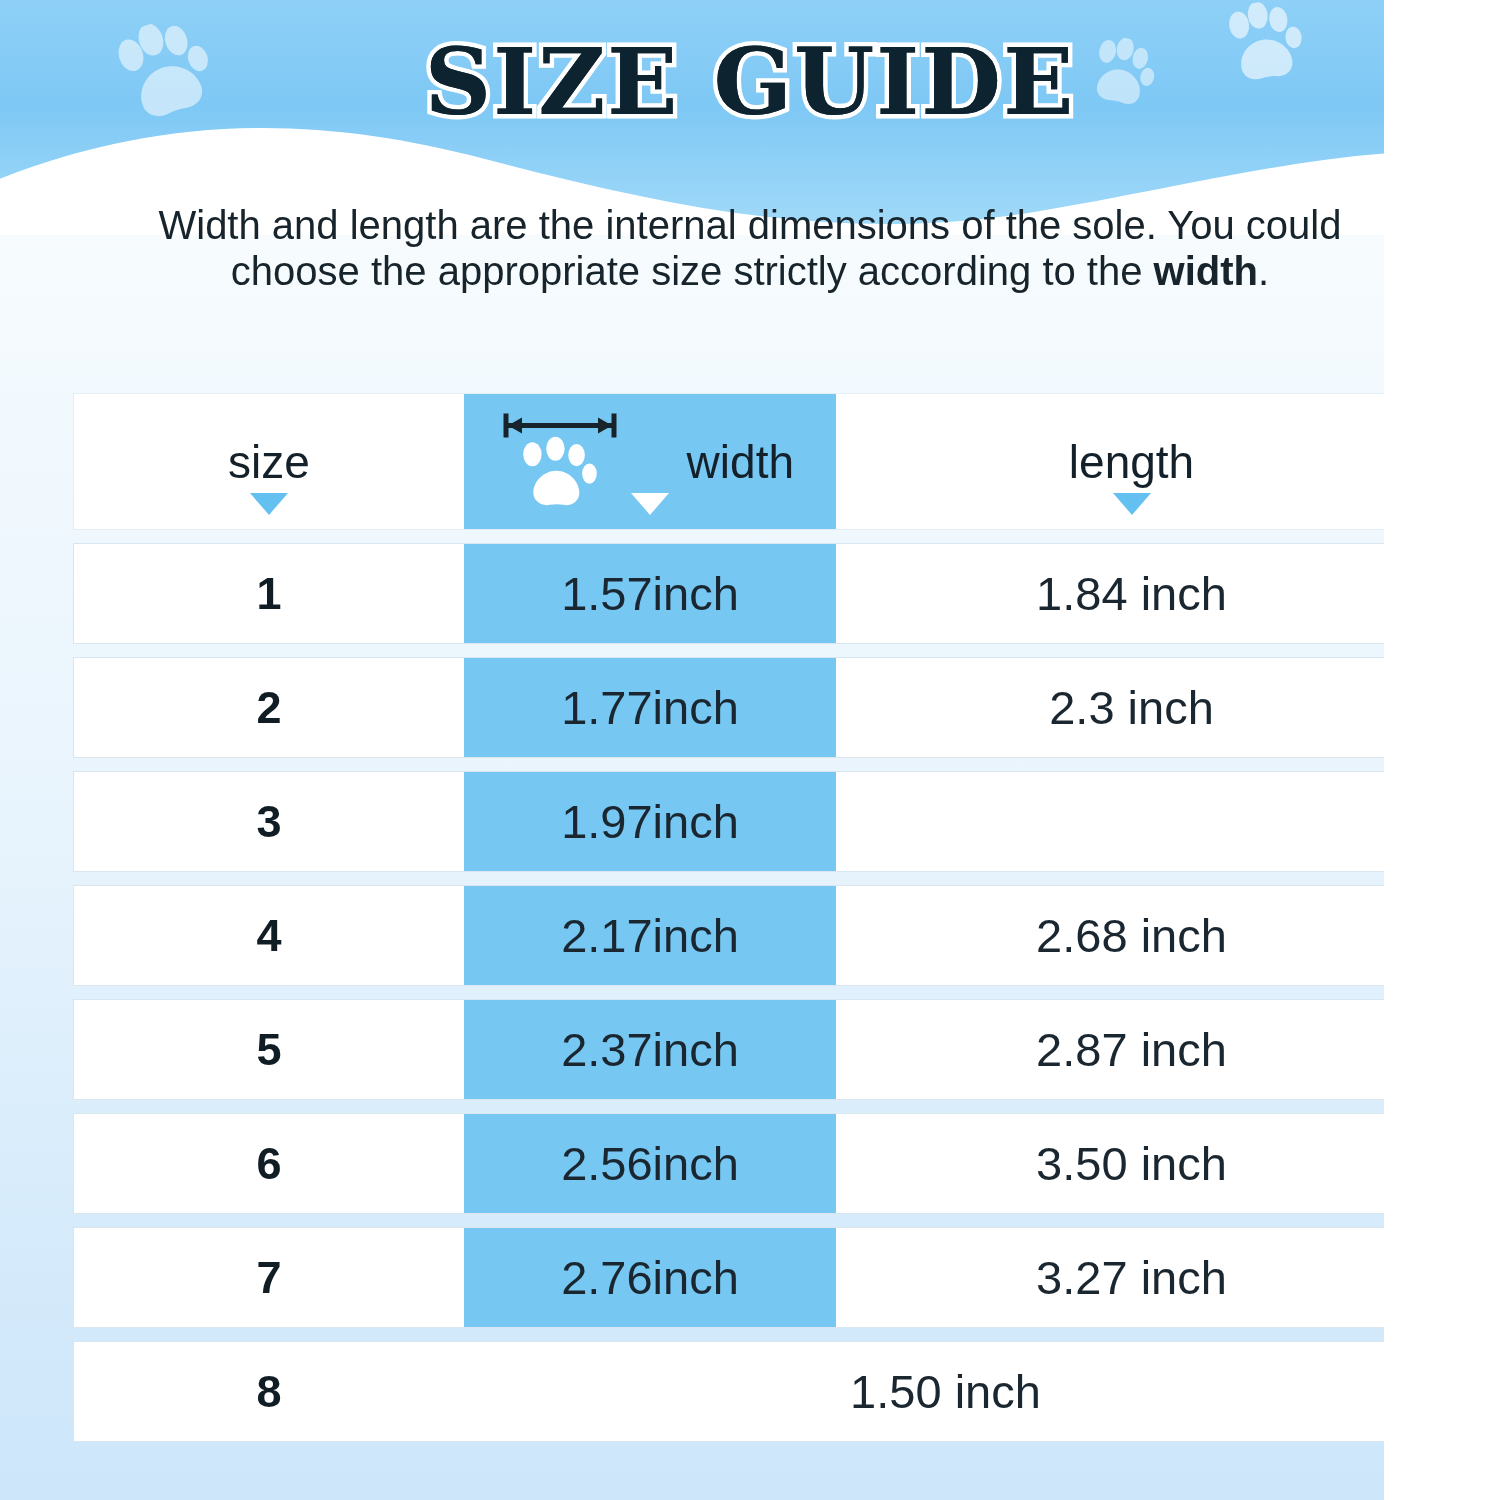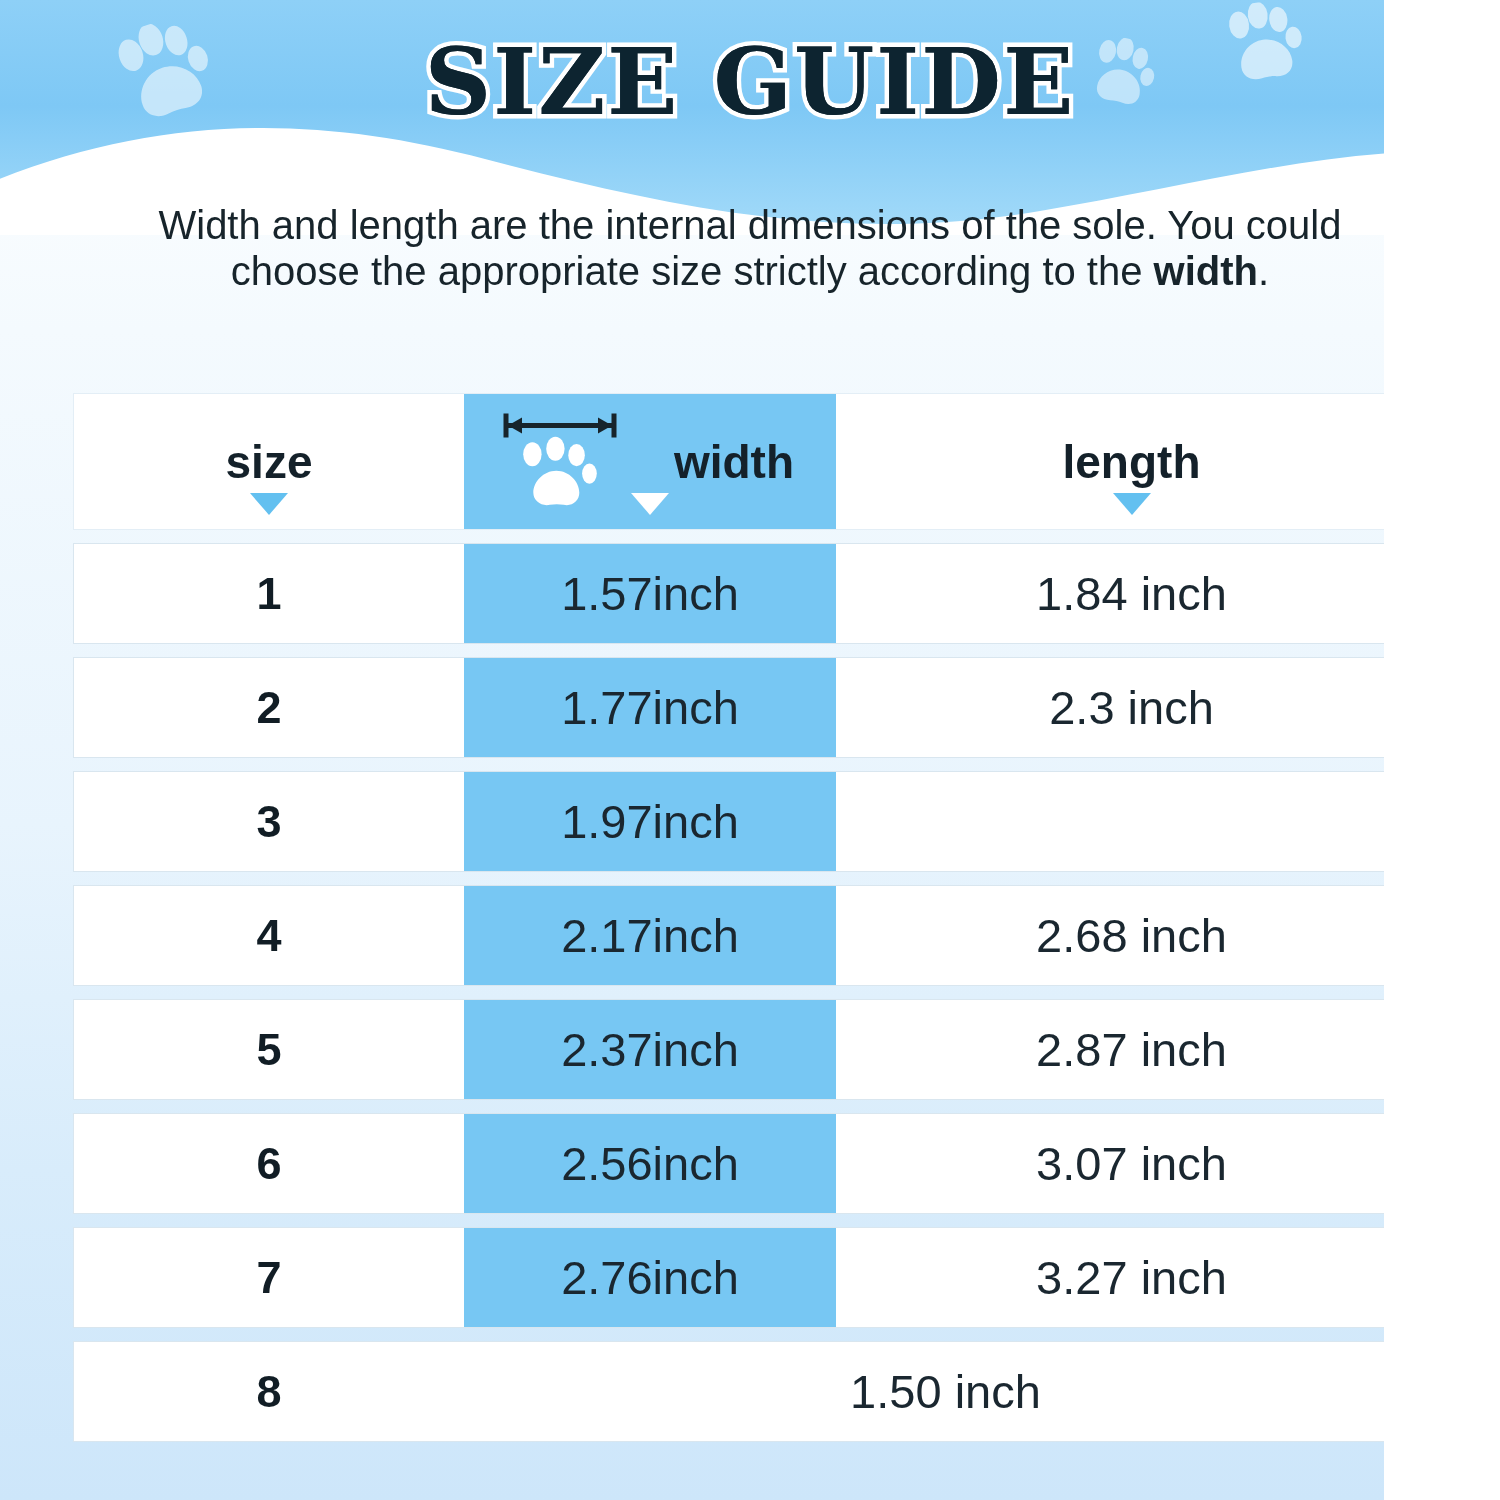--- a/index.html
+++ b/index.html
@@ -128,21 +128,21 @@
     display: flex;
     align-items: center;
     justify-content: center;
     box-sizing: border-box;
   }
   .head .c-size, .head .c-length {
     position: relative;
   }
   .head-label {
     font-size: 46px;
-    font-weight: bold;
+    font-weight: normal;
     color: #14212a;
   }
   .head .c-width .head-label { color: #14212a; }
 
   .caret {
     position: absolute;
     bottom: 14px;
     left: 50%;
     transform: translateX(-50%);
     width: 0; height: 0;
@@ -316,21 +316,21 @@
           </div>
         </div>
         <div class="row body">
           <div class="c-size">
             <span class="cell-val">6</span>
           </div>
           <div class="c-width">
             <span class="cell-val">2.56inch</span>
           </div>
           <div class="c-length">
-            <span class="cell-val">3.07 inch</span>
+            <span class="cell-val">3.50 inch</span>
           </div>
         </div>
         <div class="row body">
           <div class="c-size">
             <span class="cell-val">7</span>
           </div>
           <div class="c-width">
             <span class="cell-val">2.76inch</span>
           </div>
           <div class="c-length">

